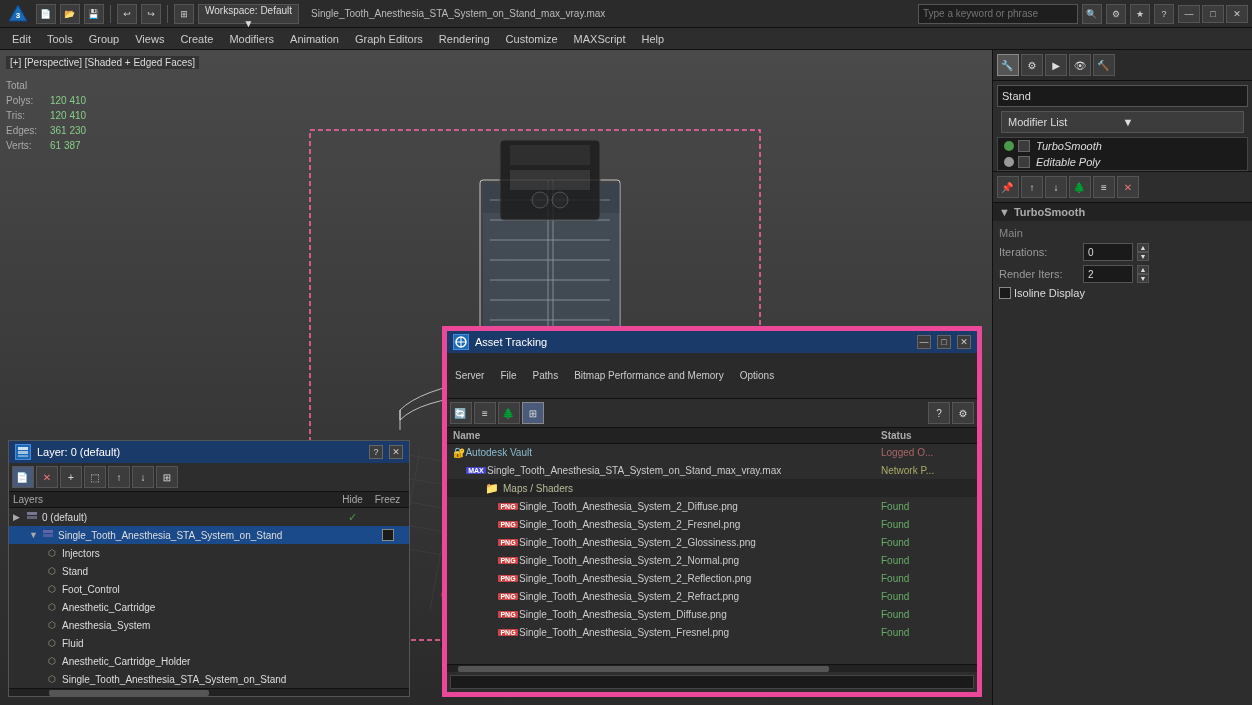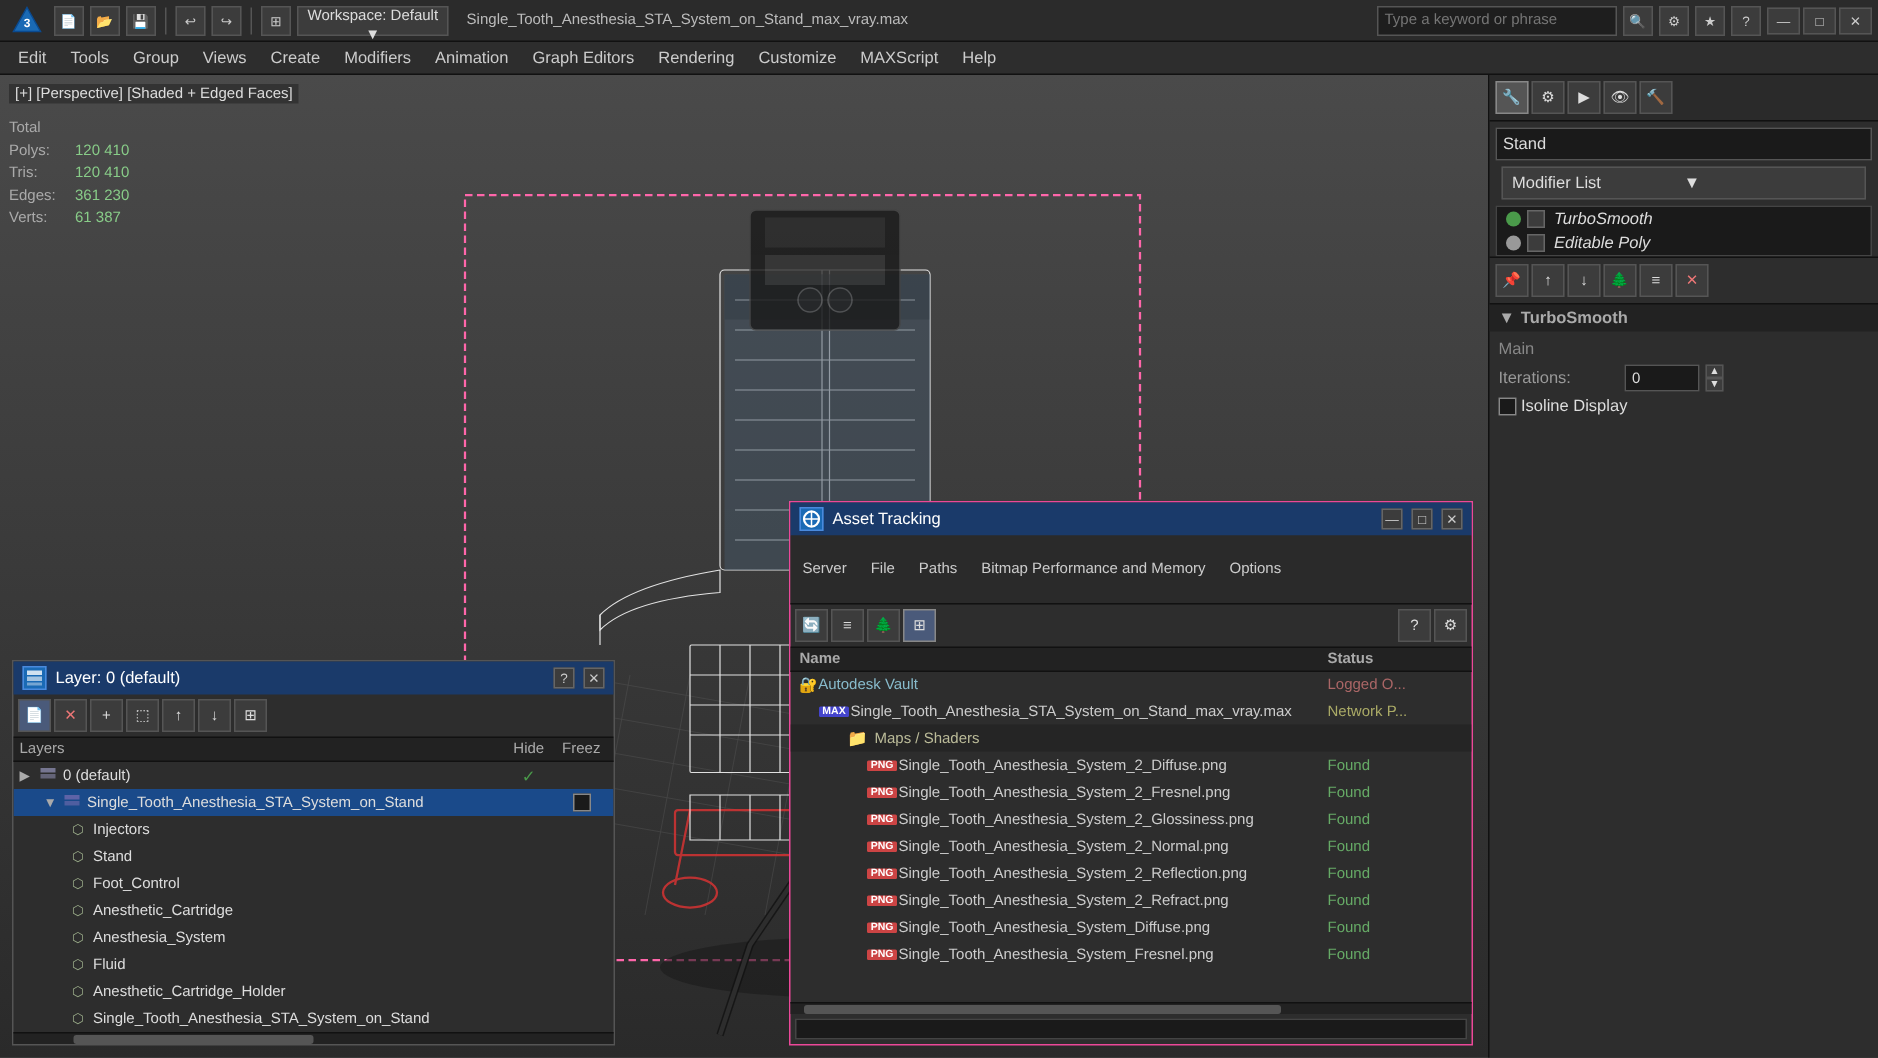--- a/index.html
+++ b/index.html
@@ -78,21 +78,21 @@
     .layer-indent { width: 16px; }
     .layer-expand { width: 12px; font-size: 9px; color: #aaa; }
     .layer-icon { width: 14px; height: 14px; margin-right: 3px; display: flex; align-items: center; justify-content: center; }
     .layer-name { flex: 1; font-size: 10px; }
     .layer-check { width: 35px; display: flex; justify-content: center; }
     .layer-freeze-col { width: 35px; }
     .checkmark { color: #4a9a4a; font-size: 11px; }
     .layer-col-check { width: 12px; height: 12px; border: 1px solid #888; background: #1a1a1a; }
 
     
-    #asset-panel { position: absolute; right: 270px; bottom: 8px; width: 456px; background: #2d2d2d; border: 1px solid #ec4899; z-index: 10; }
+    #asset-panel { position: absolute; right: 270px; bottom: 8px; width: 540px; background: #2d2d2d; border: 5px solid #ec4899; z-index: 10; }
     .asset-titlebar { background: #1a3a6a; color: #fff; height: 22px; display: flex; align-items: center; padding: 0 6px; gap: 6px; font-size: 11px; }
     .asset-menubar { display: flex; background: #2a2a2a; border-bottom: 1px solid #111; }
     .asset-menu-item { padding: 17px 8px; cursor: pointer; color: #ccc; font-size: 10px; }
     .asset-toolbar { display: flex; gap: 2px; padding: 3px; border-bottom: 1px solid #111; }
     .a-btn { width: 22px; height: 22px; background: #3c3c3c; border: 1px solid #555; display: flex; align-items: center; justify-content: center; cursor: pointer; font-size: 10px; color: #ddd; }
     .a-btn.active { background: #4a5a7a; border-color: #888; }
     .asset-header { display: flex; align-items: center; padding: 2px 6px; background: #222; border-bottom: 1px solid #111; }
     .ah-name { flex: 1; color: #aaa; font-size: 10px; font-weight: bold; }
     .ah-status { width: 90px; color: #aaa; font-size: 10px; font-weight: bold; }
     .asset-list { height: 220px; overflow-y: auto; }
@@ -365,20 +365,30 @@
     <div class="field-row">
       <span class="field-label">Iterations:</span>
       <div class="field-input" style="width:50px;">
         <span>0</span>
       </div>
       <div class="field-spin">
         <div class="spin-btn">▲</div>
         <div class="spin-btn">▼</div>
       </div>
     </div>
+    <div class="field-row">
+      <span class="field-label">Render Iters:</span>
+      <div class="field-input" style="width:50px;">
+        <span>2</span>
+      </div>
+      <div class="field-spin">
+        <div class="spin-btn">▲</div>
+        <div class="spin-btn">▼</div>
+      </div>
+    </div>
     <div class="checkbox-row">
       <div class="check-box"></div>
       <span>Isoline Display</span>
     </div>
   </div>
 </div>
 
 <div id="layer-panel">
   <div class="panel-titlebar">
     <div style="width:16px;height:16px;background:#1a6ab5;border:1px solid #4a8add;display:flex;align-items:center;justify-content:center;">

